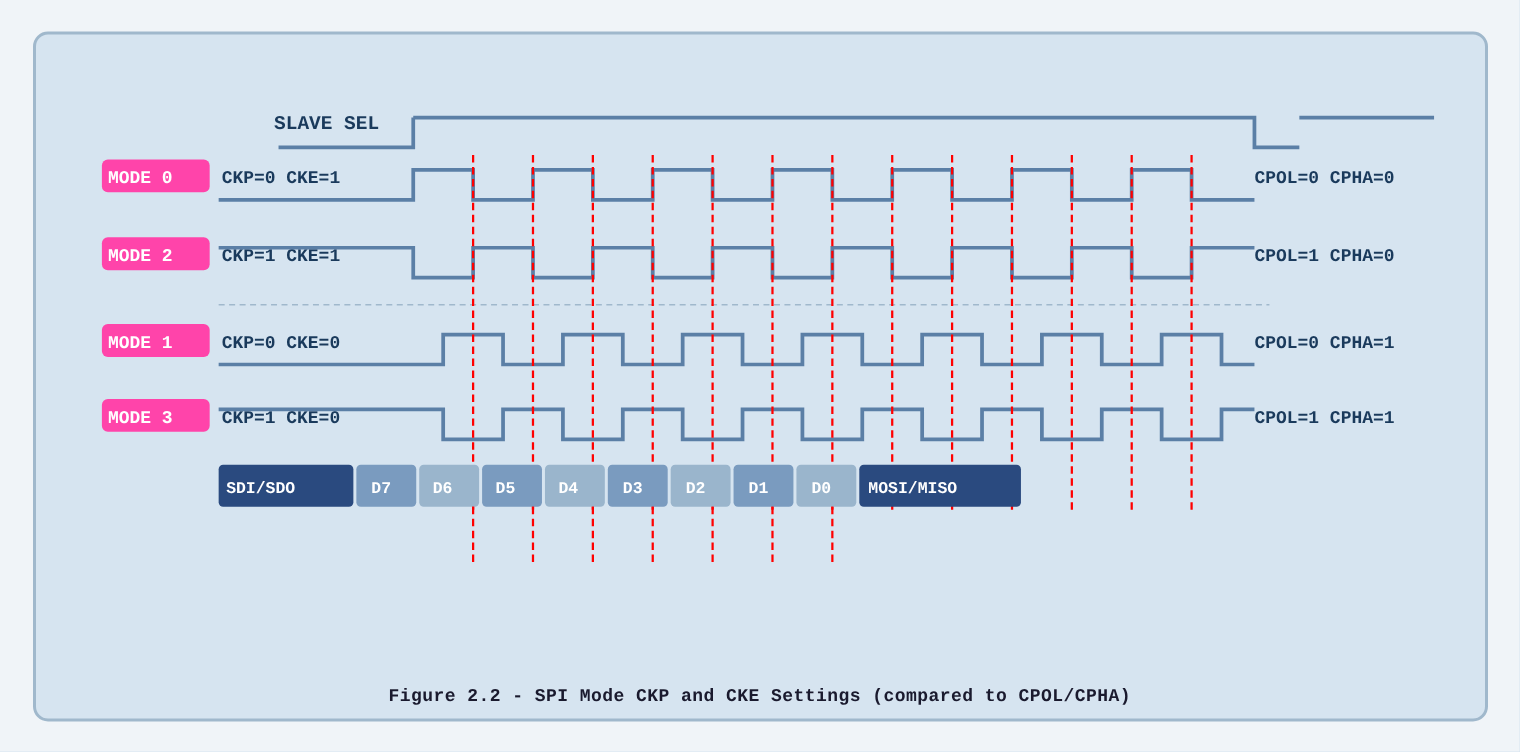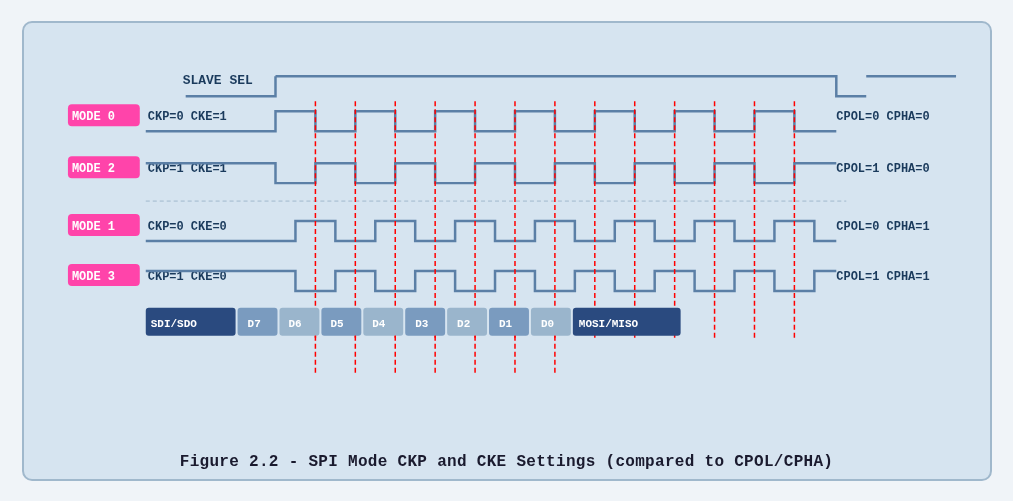--- a/index.html
+++ b/index.html
@@ -29,21 +29,21 @@
       flex: 1;
       position: relative;
     }
     svg.main-svg {
       width: 100%;
       height: 100%;
     }
     .caption {
       width: 100%;
       text-align: center;
-      font-size: 16px;
+      font-size: 12px;
       font-weight: bold;
       color: #1a1a2e;
       padding-top: 6px;
       font-family: 'Courier New', Courier, monospace;
       letter-spacing: 0.3px;
     }
   </style>
 </head>
 <body>
 

